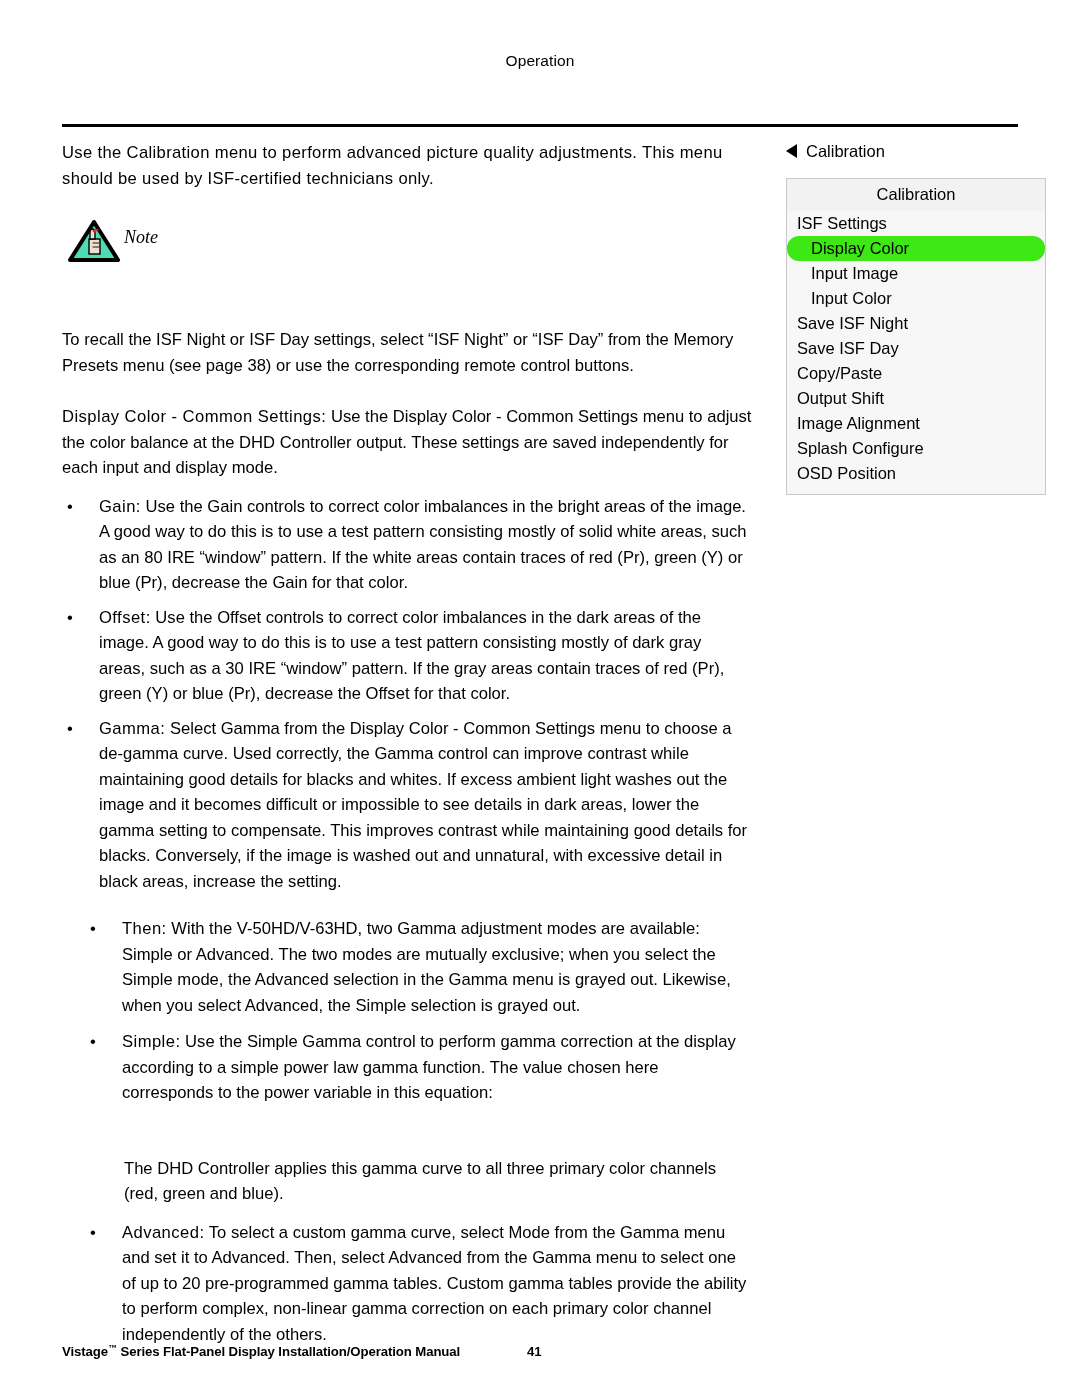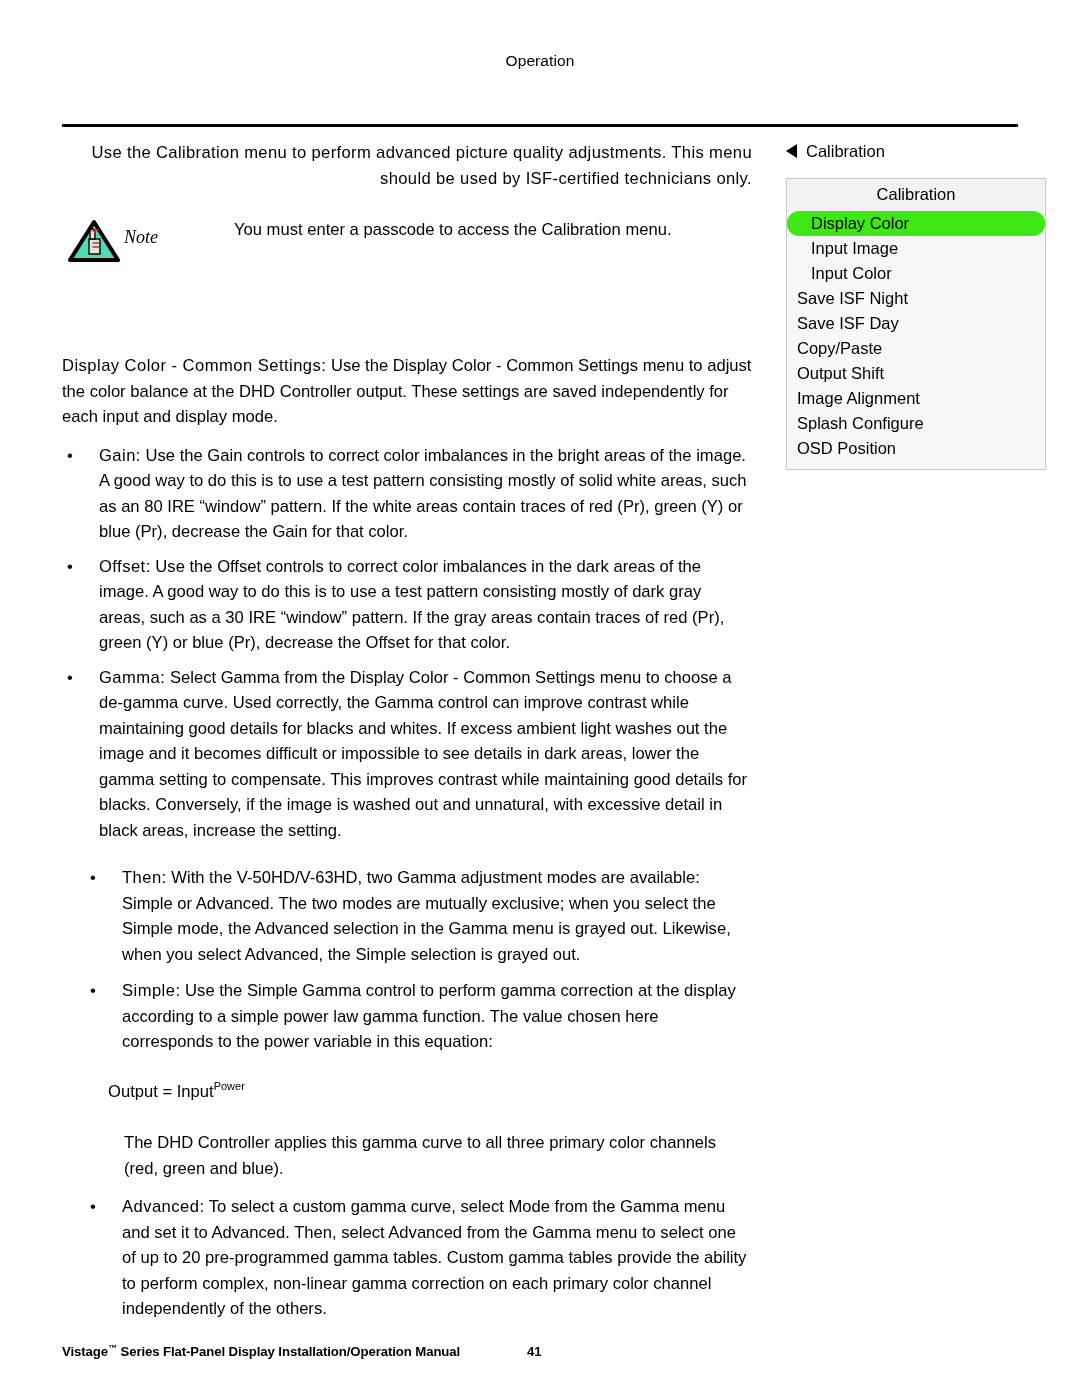--- a/index.html
+++ b/index.html
@@ -61,21 +61,20 @@
 
   
   p.para {
     margin: 0 0 0 0;
     font-size: 16.6px;
     line-height: 25.5px;
     letter-spacing: 0px;
   }
   .para.wide-track {
     letter-spacing: .35px;
-    text-align: right;
   }
   .gap-sm { height: 13px; }
   .gap-md { height: 26px; }
   .gap-xl { height: 50px; }
 
   
   .note-block {
     position: relative;
     min-height: 60px;
   }
@@ -236,25 +235,25 @@
           <g>
             <rect x="21" y="20" width="11" height="15" fill="#f2ded0" stroke="#000000" stroke-width="1.4"></rect>
             <path d="M22 20 L22 13 Q22 10 24.5 10 Q27 10 27 13 L27 20 Z" fill="#f2ded0" stroke="#000000" stroke-width="1.4"></path>
             <path d="M24 12 q4 -4 7 -1 q-3 1 -4 3 z" fill="#e02828"></path>
             <line x1="24.5" y1="24" x2="31" y2="24" stroke="#000000" stroke-width="0.9"></line>
             <line x1="24.5" y1="28" x2="31" y2="28" stroke="#000000" stroke-width="0.9"></line>
           </g>
         </svg>
       </span>
       <span class="note-label">Note</span>
-      <div class="note-text">You must enter a passcode to access the Calibration menu.</div>
     </div>
 
     <div class="gap-xl"></div>
 
+    <p class="para">To recall the ISF Night or ISF Day settings, select “ISF Night” or “ISF Day” from the Memory Presets menu (see page 38) or use the corresponding remote control buttons.</p>
 
     <div class="gap-md"></div>
 
     <p class="para"><span class="lead-term">Display Color - Common Settings:</span><span> Use the Display Color - Common Settings menu to adjust the color balance at the DHD Controller output. These settings are saved independently for each input and display mode.</span></p>
 
     <div class="gap-sm"></div>
 
     <ul class="blist">
       <li>
         <span class="bullet">•</span><span class="lead-term">Gain:</span><span> Use the Gain controls to correct color imbalances in the bright areas of the image. A good way to do this is to use a test pattern consisting mostly of solid white areas, such as an 80 IRE “window” pattern. If the white areas contain traces of red (Pr), green (Y) or blue (Pr), decrease the Gain for that color.</span>
@@ -273,21 +272,20 @@
       <li>
         <span class="bullet">•</span><span class="lead-term">Then:</span><span> With the V-50HD/V-63HD, two Gamma adjustment modes are available: Simple or Advanced. The two modes are mutually exclusive; when you select the Simple mode, the Advanced selection in the Gamma menu is grayed out. Likewise, when you select Advanced, the Simple selection is grayed out.</span>
       </li>
       <li>
         <span class="bullet">•</span><span class="lead-term">Simple:</span><span> Use the Simple Gamma control to perform gamma correction at the display according to a simple power law gamma function. The value chosen here corresponds to the power variable in this equation:</span>
       </li>
     </ul>
 
     <div class="gap-sm"></div>
 
-    <div class="equation"><span>Output = Input</span><sup>Power</sup></div>
 
     <div class="gap-md"></div>
 
     <div class="indented-para">The DHD Controller applies this gamma curve to all three primary color channels (red, green and blue).</div>
 
     <div class="gap-sm"></div>
 
     <ul class="blist sub">
       <li>
         <span class="bullet">•</span><span class="lead-term">Advanced:</span><span> To select a custom gamma curve, select Mode from the Gamma menu and set it to Advanced. Then, select Advanced from the Gamma menu to select one of up to 20 pre-programmed gamma tables. Custom gamma tables provide the ability to perform complex, non-linear gamma correction on each primary color channel independently of the others.</span>
@@ -298,20 +296,21 @@
 
   <div class="col-right">
 
     <div class="menu-caption">
       <span class="caret-left"></span>
       <span>Calibration</span>
     </div>
 
     <div class="osd-panel">
       <div class="osd-title">Calibration</div>
+      <div class="osd-item lvl1">ISF Settings</div>
       <div class="osd-item lvl2 selected" style="background: rgb(62, 232, 20);">Display Color</div>
       <div class="osd-item lvl2">Input Image</div>
       <div class="osd-item lvl2">Input Color</div>
       <div class="osd-item lvl1">Save ISF Night</div>
       <div class="osd-item lvl1">Save ISF Day</div>
       <div class="osd-item lvl1">Copy/Paste</div>
       <div class="osd-item lvl1">Output Shift</div>
       <div class="osd-item lvl1">Image Alignment</div>
       <div class="osd-item lvl1">Splash Configure</div>
       <div class="osd-item lvl1">OSD Position</div>

